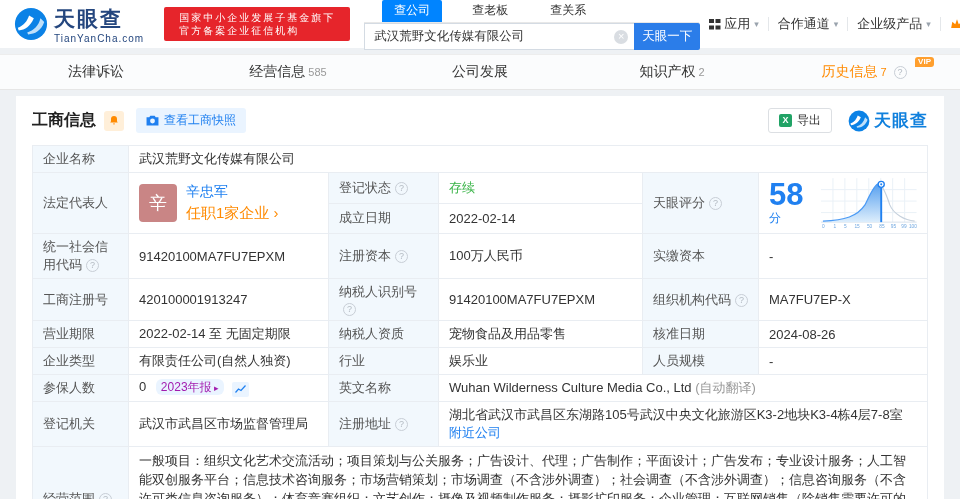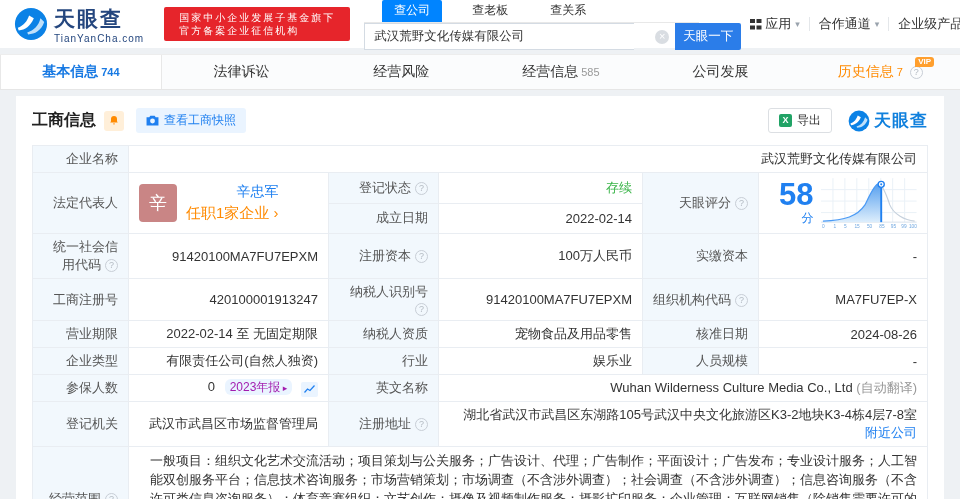--- a/index.html
+++ b/index.html
@@ -16,21 +16,21 @@
   .logo-txt b { display:block; font-size:21px; color:#24467e; letter-spacing:2px; }
   .logo-txt i { display:block; font-style:normal; font-size:10px; color:#24467e; letter-spacing:1px; }
   .gov-badge { background:#e6252b; color:#fff; font-size:10px; line-height:13px; padding:4px 15px; margin-left:20px; letter-spacing:2px; border-radius:2px; }
   .search-wrap { margin-left:14px; position:relative; top:1px; }
   .search-tabs { display:flex; font-size:12px; border-bottom:1px solid #e8e8e8; width:335px; }
   .search-tab { padding:2px 12px 3px; cursor:pointer; color:#333;margin-left:18px; }
   .search-tab.active { background:#0084ff; color:#fff; border-radius:2px 2px 0 0; }
   .search-row { display:flex; }
   .search-box { width:270px; height:27px; border:1px solid #d4dbe3; border-right:none; padding:0 24px 0 9px; font-size:12.5px; color:#333; outline:none; font-family:inherit; }
   .clear-ic { position:absolute; right:72px; bottom:6px; width:14px; height:14px; border-radius:50%; background:#d9dde2; color:#fff; font-size:11px; line-height:13px; text-align:center; cursor:pointer; }
-  .search-btn { width:66px; height:27px; background:#2b7de9; color:#fff; border:none; font-size:12.5px; border-radius:0 2px 2px 0; cursor:pointer; font-family:inherit;margin-left:41px; }
+  .search-btn { width:66px; height:27px; background:#2b7de9; color:#fff; border:none; font-size:12.5px; border-radius:0 2px 2px 0; cursor:pointer; font-family:inherit; }
   .topnav { display:flex; align-items:center; margin-left:auto; gap:0; font-size:13px; }
   .nav-item { display:flex; align-items:center; gap:4px; padding:0 9px; cursor:pointer; color:#333; }
   .nav-item .caret { font-size:9px; color:#9aa3ad; }
   .nav-sep { width:1px; height:14px; background:#e4e7ea; }
   .nav-item.vip { color:#ff8a00; font-weight:bold; }
   .grid-ic { width:11px; height:11px; position:relative; display:inline-block; }
   .grid-ic::before { content:""; position:absolute; width:4.5px; height:4.5px; background:#333; box-shadow:6.5px 0 #333,0 6.5px #333,6.5px 6.5px #333; }
   
   .tabbar { margin-top:6px; background:#fbfcfd; border-top:1px solid #ededed; border-bottom:1px solid #e6e6e6; display:flex; height:36px; }
   .mtab { flex:1; display:flex; align-items:center; justify-content:center; gap:3px; font-size:14px; cursor:pointer; position:relative; color:#333; }
@@ -47,21 +47,21 @@
   .card-head { display:flex; align-items:center; }
   .sec-title { font-size:16px; font-weight:bold; color:#222;text-align:right; }
   .monitor-ic { width:20px; height:20px; background:#ffefd9; border-radius:3px; margin-left:8px; display:flex; align-items:center; justify-content:center; cursor:pointer; }
   .snap-btn { margin-left:12px; background:#eaf4ff; color:#2080f0; border:none; border-radius:3px; font-size:12px; padding:4px 10px; display:flex; align-items:center; gap:5px; cursor:pointer; font-family:inherit; }
   .export-btn { margin-left:auto; background:#fff; border:1px solid #dcdfe3; border-radius:3px; font-size:12px; color:#333; padding:3px 10px; display:flex; align-items:center; gap:5px; cursor:pointer; font-family:inherit; }
   .xls-ic { width:13px; height:13px; background:#21a366; border-radius:2px; color:#fff; font-size:9px; font-weight:bold; line-height:13px; text-align:center; }
   .brand { display:flex; align-items:center; gap:4px; margin-left:16px; }
   .brand b { font-size:17px; color:#1080dd; letter-spacing:1px; }
   
   table { border-collapse:collapse; width:100%; margin-top:12px; table-layout:fixed; }
-  td { border:1px solid #e9edf2; padding:4px 10px; font-size:13px; color:#333; height:27px; word-break:break-all;text-align:right; }
+  td { border:1px solid #e9edf2; padding:4px 10px; font-size:13px; color:#333; height:27px; word-break:break-all; }
   td.lbl { background:#f2f8fd; color:#555; }
   .green { color:#3cb54a; }
   .link { color:#2080f0; cursor:pointer; text-decoration:none;font-family:Liberation Mono, monospace; }
   .dim { color:#999; }
   .rep { display:flex; align-items:center; gap:9px; }
   .avatar { width:38px; height:38px; background:#c98585; border-radius:4px; color:#fff; font-size:18px; display:flex; align-items:center; justify-content:center; flex:none; }
   .rep-name { font-size:14px; color:#2080f0; cursor:pointer; }
   .rep-note { font-size:15px; color:#ff8a00; margin-top:3px; cursor:pointer; }
   .rep-note::after { content:" ›"; }
   .report-pill { background:#eaf4ff; color:#a21caf; font-size:12px; padding:1px 5px; border-radius:6px; margin-left:6px; cursor:pointer; }
@@ -124,36 +124,33 @@
       <svg width="14" height="12" viewBox="0 0 24 20">
           <path d="M2 17h20l-2-11-5 4.5L12 2 9 10.5 4 6z" fill="#ff8a00"></path>
         </svg>
       <span>开通会员</span>
     </span>
 
   </div>
 </div>
 
 <div class="tabbar">
-  <div class="mtab active">
-    <span>基本信息</span>
-      <span class="cnt">744</span>
-  </div>
   <div class="mtab">
     <span>法律诉讼</span>
-  </div>
-  <div class="mtab">
-    <span>经营风险</span>
   </div>
   <div class="mtab">
     <span>经营信息</span>
       <span class="cnt">585</span>
   </div>
   <div class="mtab">
     <span>公司发展</span>
+  </div>
+  <div class="mtab">
+    <span>知识产权</span>
+      <span class="cnt">2</span>
   </div>
   <div class="mtab hist">
     <span class="vip-badge">VIP</span>
     <span>历史信息</span>
       <span class="cnt">7</span>
     <span class="help"></span>
   </div>
 </div>
 
 <div class="card">

